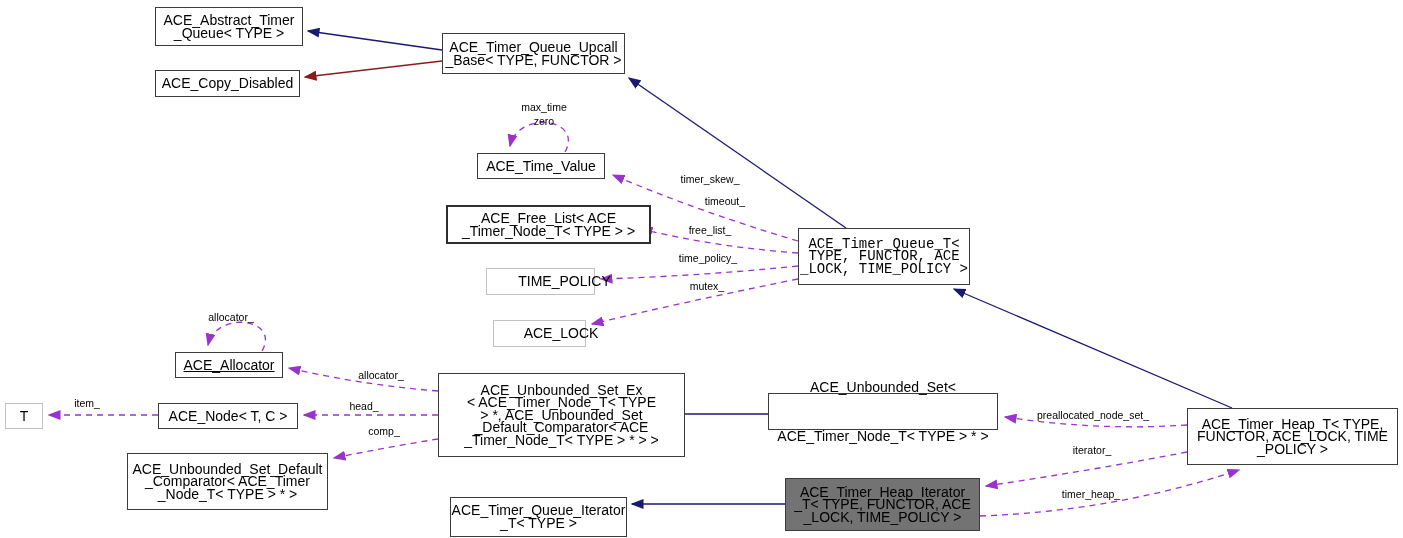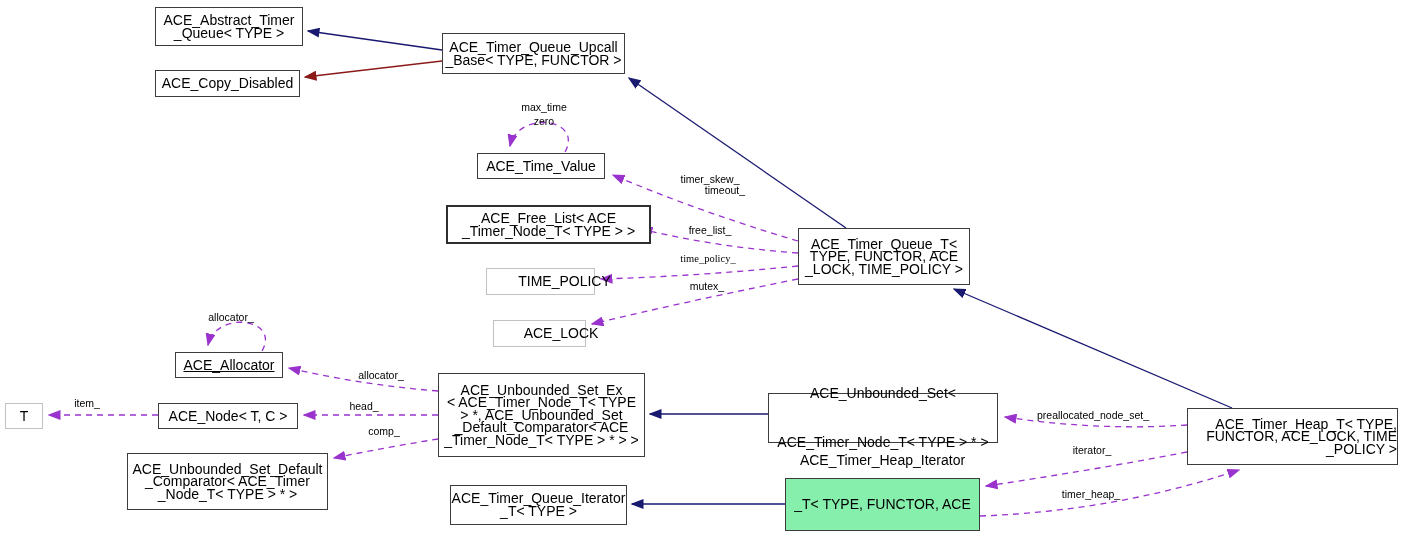--- a/index.html
+++ b/index.html
@@ -18,21 +18,21 @@
     border:1.3px solid #3c3c3c;
     display:flex;flex-direction:column;
     align-items:center;justify-content:center;
     text-align:center;
     font-size:14px;line-height:12.6px;
     color:#000000;white-space:nowrap;
     z-index:2;
   }
   .node.bold{border-width:2.4px;border-color:#2e2e2e;}
   .node.external{border-color:#c2c2c2;}
-  .node.current{background:#86efac;gap:32px;}
+  .node.current{background:#737373;}
   .node.link{cursor:pointer;}
   .edge-label{
     position:absolute;
     transform:translate(-50%,-50%);
     font-size:10.5px;color:#000000;
     white-space:nowrap;z-index:3;
   }
 </style>
 </head>
 <body>
@@ -94,72 +94,72 @@
       <div class="node bold link" style="left: 446px; top: 205px; width: 205px; height: 39px;">
         <div>ACE_Free_List&lt; ACE</div>
         <div>_Timer_Node_T&lt; TYPE &gt; &gt;</div>
       </div>
       <div class="node external" style="left: 486px; top: 268px; width: 109px; height: 27px; padding-left: 48px;">
         <div>TIME_POLICY</div>
       </div>
       <div class="node external" style="left: 493px; top: 320px; width: 93px; height: 27px; padding-left: 43px;">
         <div>ACE_LOCK</div>
       </div>
-      <div class="node link" style="left: 798px; top: 228px; width: 172px; height: 57px;">
+      <div class="node link" style="left: 798px; top: 228px; width: 172px; height: 57px; font-family: Liberation Mono, monospace;">
         <div>ACE_Timer_Queue_T&lt;</div>
         <div>TYPE, FUNCTOR, ACE</div>
         <div>_LOCK, TIME_POLICY &gt;</div>
       </div>
       <div class="node link" style="left: 175px; top: 352px; width: 108px; height: 26px; text-decoration: underline;">
         <div>ACE_Allocator</div>
       </div>
       <div class="node external" style="left: 5px; top: 403px; width: 38px; height: 26px;">
         <div>T</div>
       </div>
       <div class="node link" style="left: 158px; top: 403px; width: 140px; height: 26px;">
         <div>ACE_Node&lt; T, C &gt;</div>
       </div>
       <div class="node link" style="left: 127px; top: 453px; width: 201px; height: 57px;">
         <div>ACE_Unbounded_Set_Default</div>
         <div>_Comparator&lt; ACE_Timer</div>
         <div>_Node_T&lt; TYPE &gt; * &gt;</div>
       </div>
-      <div class="node link" style="left: 438px; top: 373px; width: 207px; height: 84px;">
+      <div class="node link" style="left: 438px; top: 373px; width: 247px; height: 84px;">
         <div>ACE_Unbounded_Set_Ex</div>
         <div>&lt; ACE_Timer_Node_T&lt; TYPE</div>
         <div>&gt; *, ACE_Unbounded_Set</div>
         <div>_Default_Comparator&lt; ACE</div>
         <div>_Timer_Node_T&lt; TYPE &gt; * &gt; &gt;</div>
       </div>
-      <div class="node link" style="left: 768px; top: 393px; width: 230px; height: 50px; gap: 36px;">
+      <div class="node link" style="left: 768px; top: 393px; width: 230px; height: 37px; gap: 36px;">
         <div>ACE_Unbounded_Set&lt;</div>
         <div>ACE_Timer_Node_T&lt; TYPE &gt; * &gt;</div>
       </div>
-      <div class="node link" style="left: 1187px; top: 408px; width: 211px; height: 57px; align-items: flex-end;">
+      <div class="node link" style="left: 1187px; top: 408px; width: 211px; height: 57px;">
         <div>ACE_Timer_Heap_T&lt; TYPE,</div>
         <div>FUNCTOR, ACE_LOCK, TIME</div>
         <div>_POLICY &gt;</div>
       </div>
       <div class="node current" style="left: 785px; top: 478px; width: 195px; height: 53px;">
         <div>ACE_Timer_Heap_Iterator</div>
         <div>_T&lt; TYPE, FUNCTOR, ACE</div>
         <div>_LOCK, TIME_POLICY &gt;</div>
       </div>
-      <div class="node link" style="left: 450px; top: 485px; width: 177px; height: 40px;">
+      <div class="node link" style="left: 450px; top: 497px; width: 177px; height: 40px;">
         <div>ACE_Timer_Queue_Iterator</div>
         <div>_T&lt; TYPE &gt;</div>
       </div>
     </div>
   <div id="labels-layer">
       <span class="edge-label" style="left: 544px; top: 107px;">max_time</span>
       <span class="edge-label" style="left: 544px; top: 121px;">zero</span>
       <span class="edge-label" style="left: 710px; top: 179px;">timer_skew_</span>
-      <span class="edge-label" style="left: 707px; top: 190px; padding-left: 36px;">timeout_</span>
+      <span class="edge-label" style="left: 707px; top: 201px; padding-left: 36px;">timeout_</span>
       <span class="edge-label" style="left: 710px; top: 230px;">free_list_</span>
-      <span class="edge-label" style="left: 708px; top: 258px; font-family: Liberation Serif, serif;">time_policy_</span>
+      <span class="edge-label" style="left: 708px; top: 258px;">time_policy_</span>
       <span class="edge-label" style="left: 707px; top: 286px;">mutex_</span>
       <span class="edge-label" style="left: 231px; top: 317px;">allocator_</span>
       <span class="edge-label" style="left: 381px; top: 375px;">allocator_</span>
       <span class="edge-label" style="left: 364px; top: 406px;">head_</span>
       <span class="edge-label" style="left: 384px; top: 431px;">comp_</span>
       <span class="edge-label" style="left: 87px; top: 403px;">item_</span>
       <span class="edge-label" style="left: 1093px; top: 415px;">preallocated_node_set_</span>
       <span class="edge-label" style="left: 1092px; top: 450px;">iterator_</span>
       <span class="edge-label" style="left: 1091px; top: 494px;">timer_heap_</span>
     </div>

